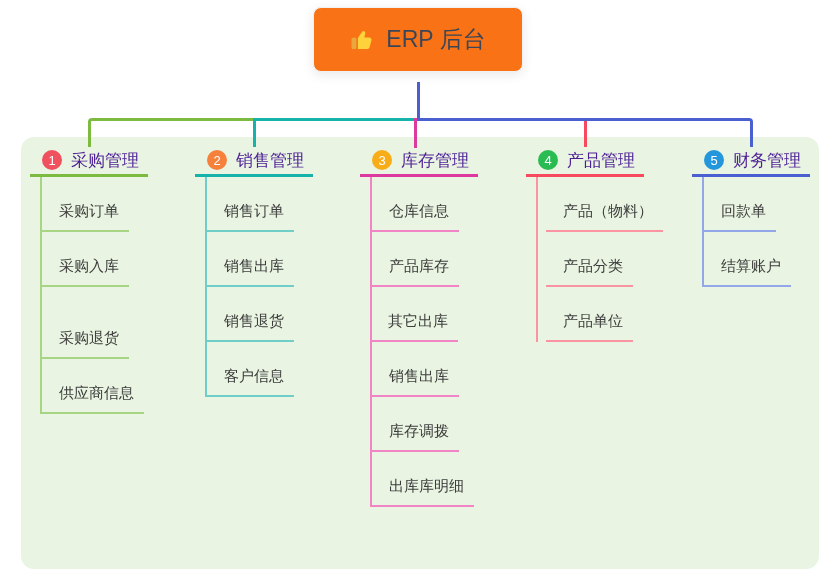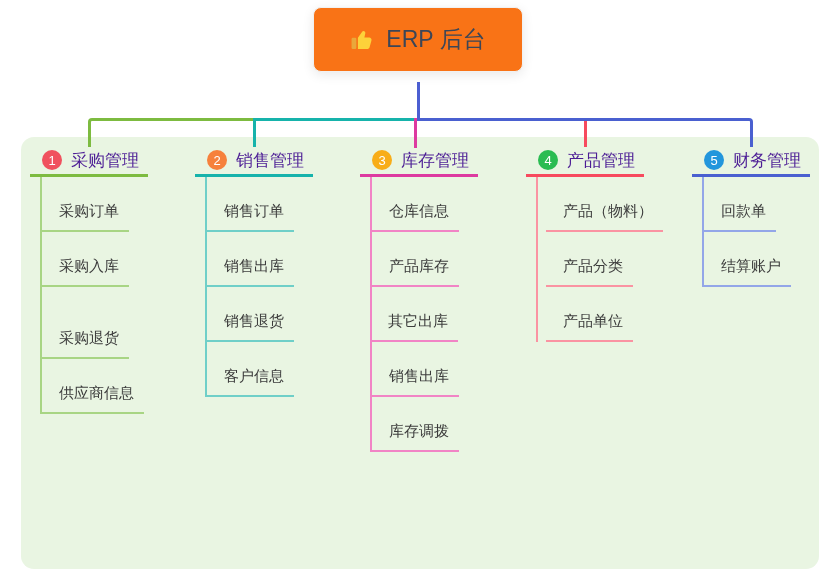--- a/index.html
+++ b/index.html
@@ -128,20 +128,23 @@
           </div>
           <div class="child" style="border-bottom-color: rgb(241, 132, 197); padding-left: 16px;">
             <span>其它出库</span>
           </div>
           <div class="child" style="border-bottom-color: rgb(241, 132, 197);">
             <span>销售出库</span>
           </div>
           <div class="child" style="border-bottom-color: rgb(241, 132, 197); align-items: flex-end;">
             <span>库存调拨</span>
           </div>
+          <div class="child" style="border-bottom-color: rgb(241, 132, 197);">
+            <span>出库库明细</span>
+          </div>
         </div>
       </div>
       <div class="branch" style="left: 526px; top: 146px;">
         <div class="branch-header" style="border-bottom-color: rgb(247, 74, 94);">
           <span class="badge" style="background: rgb(42, 188, 82);">4</span>
           <span class="branch-label">产品管理</span>
         </div>
         <div class="children" style="border-left-color: rgb(250, 147, 162); padding-left: 8px;">
           <div class="child" style="border-bottom-color: rgb(250, 147, 162);">
             <span>产品（物料）</span>

